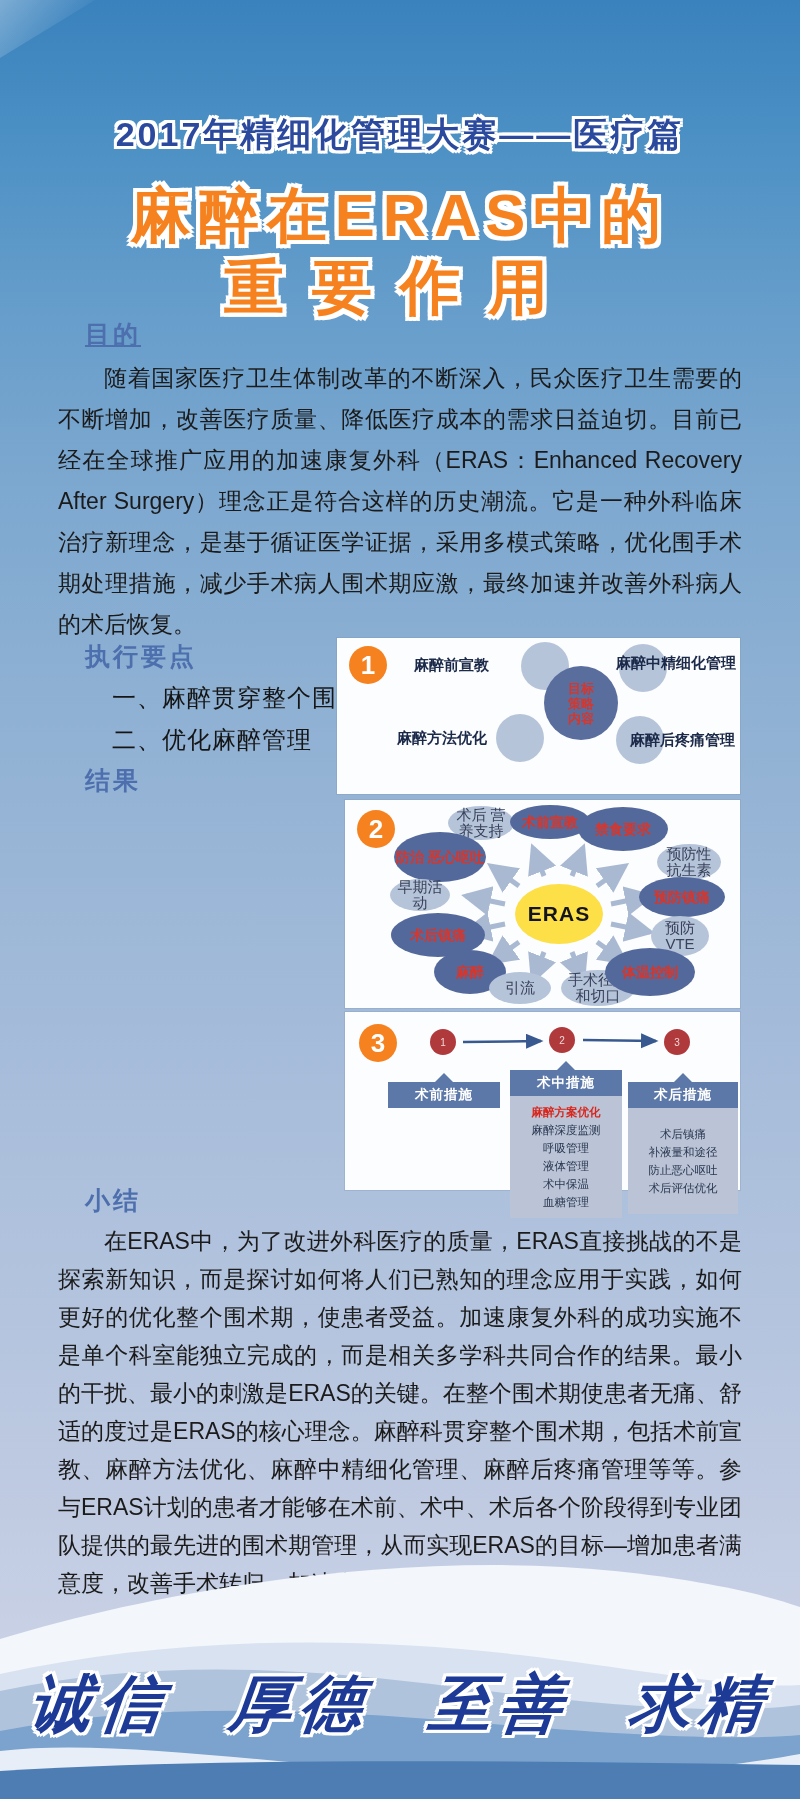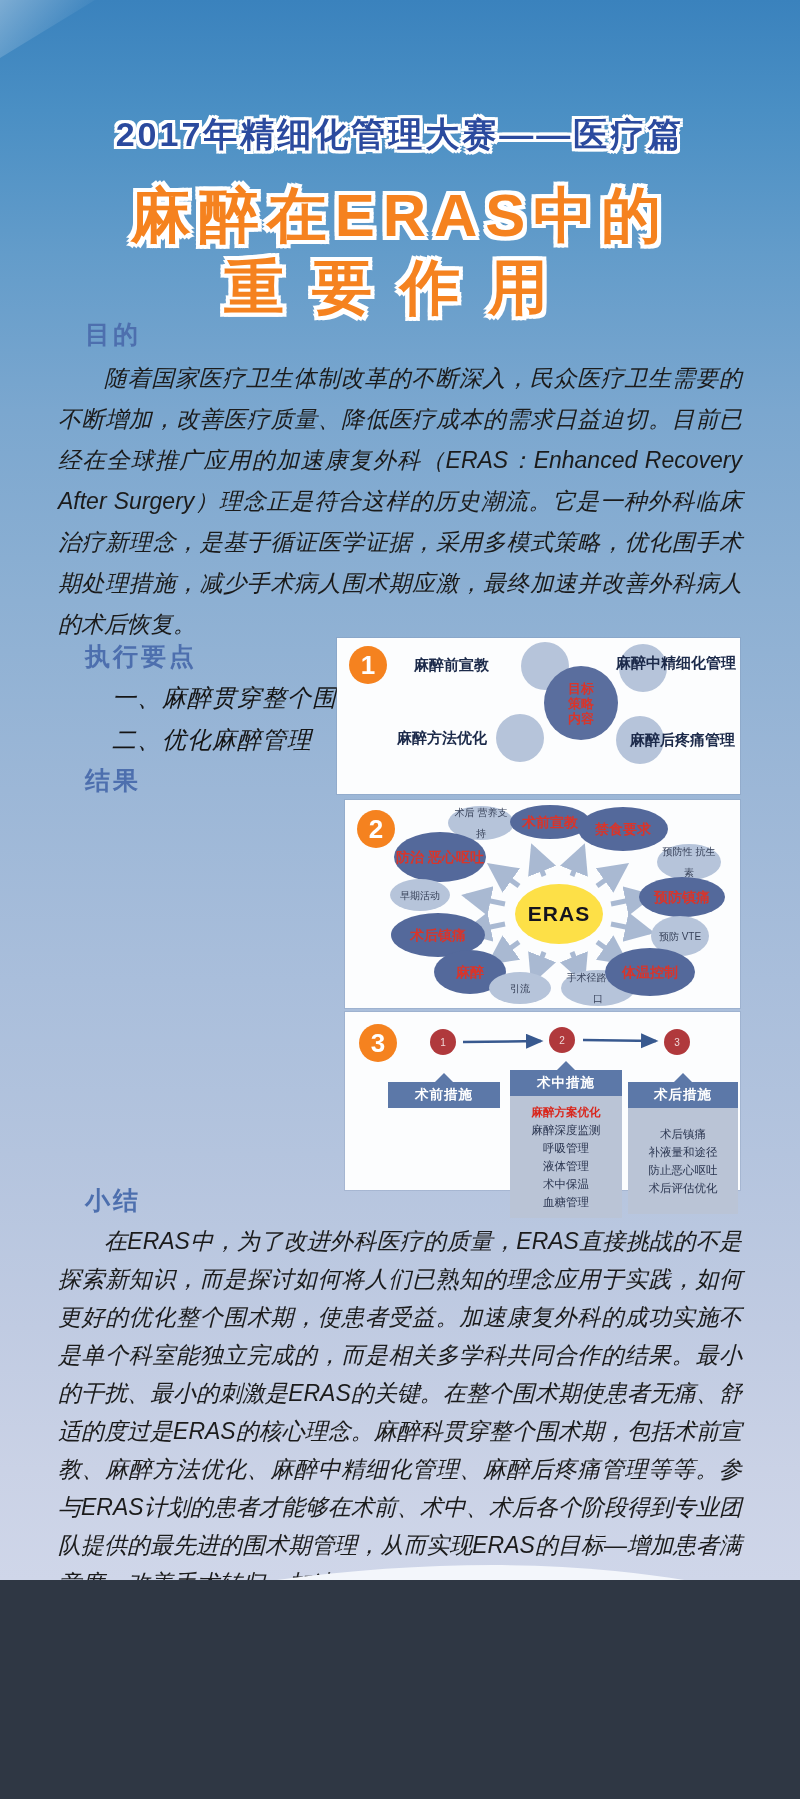--- a/index.html
+++ b/index.html
@@ -1,35 +1,35 @@
 <!DOCTYPE html>
 <html><head>
 <meta charset="utf-8">
 <style>
   html,body{margin:0;padding:0;background:#2f3744;}
   #poster{
-    position:relative;width:800px;height:1580px;overflow:hidden;margin:0 auto;
+    position:relative;width:800px;height:1799px;overflow:hidden;margin:0 auto;
     font-family:"Liberation Sans","DejaVu Sans",sans-serif;
     background:linear-gradient(180deg,#3a82bd 0%,#4a8fc4 7%,#639cca 16%,#7ba7cf 26%,#8db0d3 38%,#9cb7d7 50%,#a9bedb 62%,#b4c4de 73%,#c0cbe2 84%,#cad2e6 93%,#cfd6e9 100%);
   }
   .corner-light{position:absolute;left:0;top:0;width:95px;height:58px;
     background:linear-gradient(135deg,rgba(255,255,255,.34),rgba(255,255,255,0) 70%);
     clip-path:polygon(0 0,100% 0,0 100%);}
   
   .subtitle{position:absolute;top:112px;left:0;width:100%;text-align:center;
     font-size:34px;font-weight:bold;letter-spacing:3px;color:#2b4a9e;
     text-shadow:-3px -3px 0 #fff,3px -3px 0 #fff,-3px 3px 0 #fff,3px 3px 0 #fff,-3px 0 0 #fff,3px 0 0 #fff,0 -3px 0 #fff,0 3px 0 #fff;}
   .big-title{position:absolute;left:0;width:100%;text-align:center;
     font-size:60px;font-weight:bold;color:#f5821f;
     text-shadow:-4px -4px 0 #fff,4px -4px 0 #fff,-4px 4px 0 #fff,4px 4px 0 #fff,-4px 0 0 #fff,4px 0 0 #fff,0 -4px 0 #fff,0 4px 0 #fff;}
   .big-title.l1{top:176px;letter-spacing:8px;}
   .big-title.l2{top:248px;letter-spacing:28px;}
   
   .sec-h{position:absolute;font-size:25px;color:#4d6fae;font-weight:bold;letter-spacing:3px;}
-  .body-txt{position:absolute;color:#1b1b1b;font-size:23px;text-align:justify;font-style:italic;}
+  .body-txt{position:absolute;color:#1b1b1b;font-size:23px;text-align:justify;}
   .indent{text-indent:2em;}
   #purpose-body{left:58px;top:358px;width:684px;line-height:41px;}
   #exec-item1{left:112px;top:682px;font-size:24px;color:#151515;letter-spacing:1px;}
   #exec-item2{left:112px;top:724px;font-size:24px;color:#151515;letter-spacing:1px;}
   #results-body{left:57px;top:800px;width:280px;line-height:40px;}
   #summary-body{left:58px;top:1222px;width:684px;line-height:38px;}
   
   .card{position:absolute;background:#fcfdfe;box-shadow:0 0 0 1px rgba(120,140,170,.25);}
   #card1{left:337px;top:638px;width:403px;height:156px;}
   #card2{left:345px;top:800px;width:395px;height:208px;}
@@ -39,21 +39,21 @@
   
   .d1-center{position:absolute;left:207px;top:28px;width:74px;height:74px;border-radius:50%;
     background:#5a6e9e;display:flex;align-items:center;justify-content:center;text-align:center;
     color:#d8352b;font-size:13px;font-weight:bold;line-height:15px;white-space:pre-line;}
   .d1-dot{position:absolute;width:48px;height:48px;border-radius:50%;background:#b6c4da;}
   .d1-lab{position:absolute;font-size:15px;font-weight:bold;color:#1c2a4a;padding-left:44px;}
   
   .node{position:absolute;border-radius:50%;display:flex;align-items:center;justify-content:center;
     text-align:center;padding:2px;box-sizing:border-box;}
   .node.dark{background:#54699b;color:#d8352b;font-weight:bold;font-size:14px;line-height:16px;}
-  .node.light{background:#b6c4da;color:#38425a;font-size:10px;line-height:21px;}
+  .node.light{background:#b6c4da;color:#38425a;font-size:15px;line-height:16px;}
   .node.center{background:#fde047;color:#14141e;font-weight:bold;font-size:21px;letter-spacing:1px;}
   
   .step-dot{position:absolute;width:26px;height:26px;border-radius:50%;background:#b0393c;
     color:#f0d9d9;font-size:10px;display:flex;align-items:center;justify-content:center;}
   .d3col{position:absolute;}
   .d3col .hdr{position:relative;background:#5c78a8;color:#fff;font-size:13.5px;font-weight:bold;
     text-align:center;padding:4px 0;letter-spacing:1px;}
   .d3col .hdr::before{content:"";position:absolute;top:-9px;left:50%;margin-left:-10px;
     border-left:10px solid transparent;border-right:10px solid transparent;border-bottom:10px solid #5c78a8;}
   .d3col .bd{background:#bac4d6;display:flex;flex-direction:column;justify-content:center;
@@ -71,21 +71,21 @@
 </head>
 <body>
 
 <div id="poster">
   <div class="corner-light"></div>
 
   <div class="subtitle">2017年精细化管理大赛——医疗篇</div>
   <div class="big-title l2">重要作用</div>
   <div class="big-title l1">麻醉在ERAS中的</div>
 
-  <div class="sec-h" style="left:85px;top:318px;">目的</div>
+  <div class="sec-h" style="left:85px;top:318px;text-decoration:underline;">目的</div>
   <div class="body-txt indent" id="purpose-body">随着国家医疗卫生体制改革的不断深入，民众医疗卫生需要的不断增加，改善医疗质量、降低医疗成本的需求日益迫切。目前已经在全球推广应用的加速康复外科（ERAS：Enhanced Recovery After Surgery）理念正是符合这样的历史潮流。它是一种外科临床治疗新理念，是基于循证医学证据，采用多模式策略，优化围手术期处理措施，减少手术病人围术期应激，最终加速并改善外科病人的术后恢复。</div>
 
   <div class="sec-h" style="left:85px;top:640px;">执行要点</div>
   <div class="body-txt" id="exec-item1">一、麻醉贯穿整个围术期</div>
   <div class="body-txt" id="exec-item2">二、优化麻醉管理</div>
 
   <div class="sec-h" style="left:85px;top:764px;">结果</div>
 
   <div class="card" id="card1">
     <div class="badge" style="left:12px;top:8px;">1</div>

